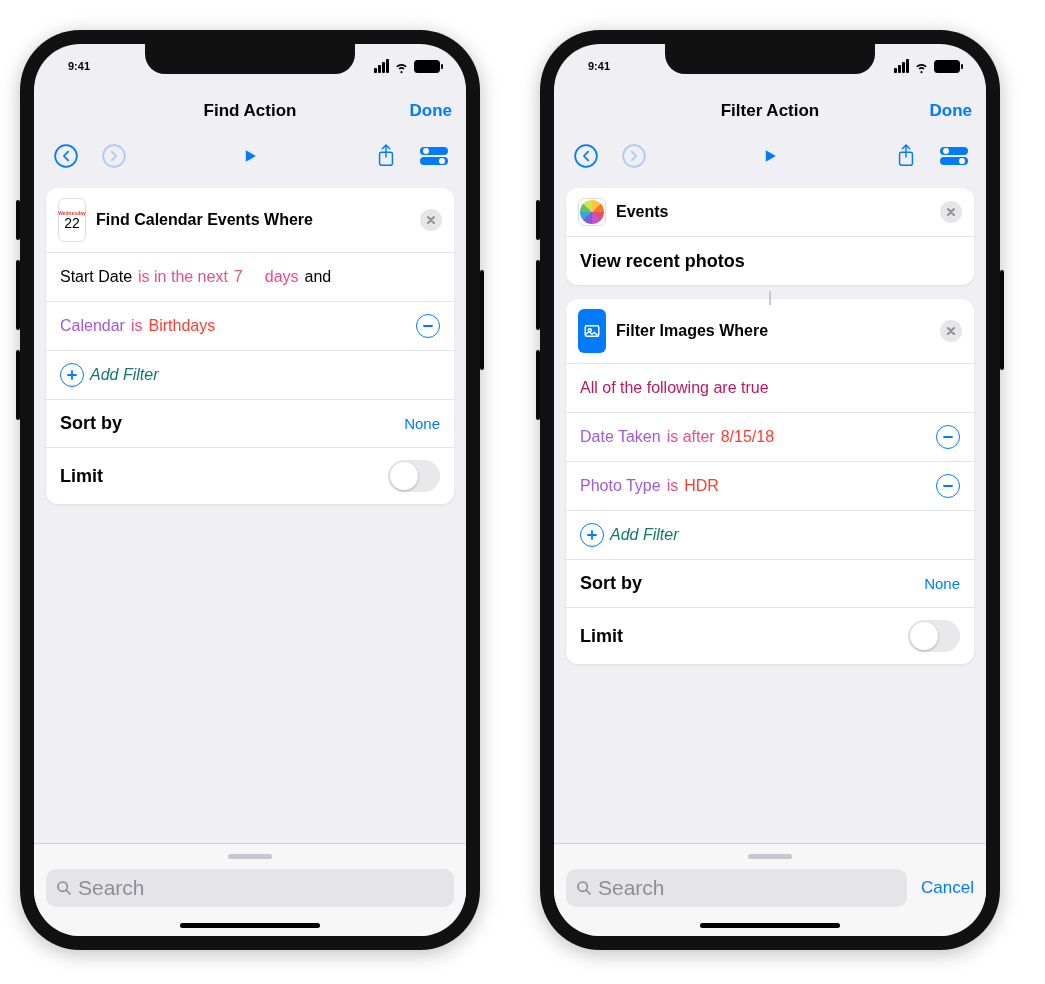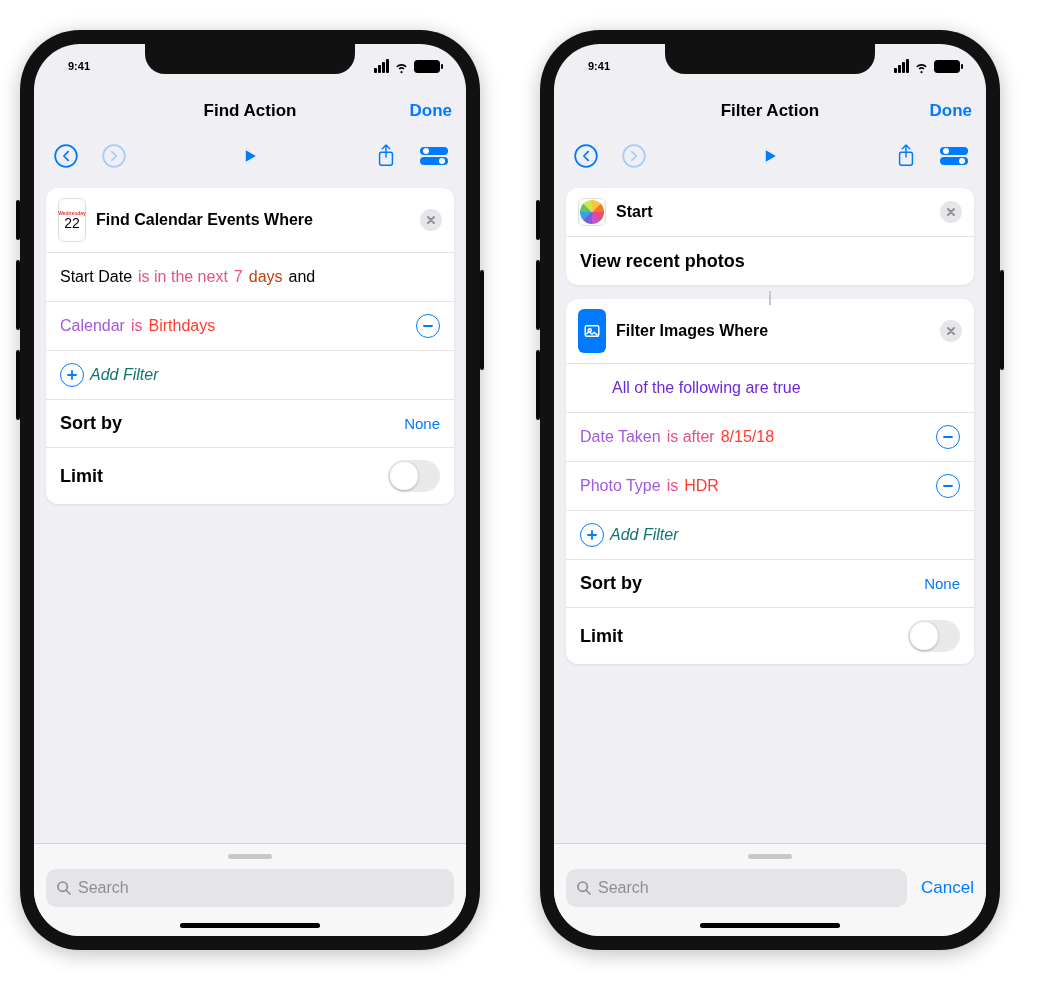--- a/index.html
+++ b/index.html
@@ -132,23 +132,23 @@
     font-size:16px;
     min-height:48px;
     flex-wrap:wrap;
   }
   .row.first { border-top:none; }
   .row-label { font-weight:400; }
   .row-label.bold { font-weight:600; font-size:18px; }
   .tok-purple { color:#a259d9; }
   .tok-pink   { color:#e84e8a; }
   .tok-black  { color:#000; }
-  .tok-orange { color:#c2410c; }
+  .tok-orange { color:#ec4899;margin-left:16px; }
   .tok-red    { color:#ff3b30; }
-  .tok-blue   { color:#6d28d9;margin-left:32px; }
+  .tok-blue   { color:#be185d; }
   .row-spacer { flex:1; }
   .row-right-blue { color:#007aff; font-size:15px; }
 
   .plus-btn, .minus-btn {
     width:24px; height:24px; border:1.5px solid #007aff; border-radius:50%;
     display:flex; align-items:center; justify-content:center; color:#007aff;
     flex-shrink:0;
   }
   .plus-btn svg, .minus-btn svg { width:12px; height:12px; }
   .add-filter-txt { color:#0f766e; font-size:16px;font-style:italic; }
@@ -174,21 +174,21 @@
   .bottom-area {
     padding: 10px 12px 0 12px;
     background:rgba(247,247,248,0.95);
     border-top:0.5px solid #d1d1d6;
   }
   .grabber { width:44px; height:5px; background:#c7c7cc; border-radius:3px; margin:0 auto 10px auto; }
   .search-row { display:flex; gap:14px; align-items:center; padding-bottom:16px; }
   .search-field {
     flex:1; background:#e4e4e9; border-radius:10px;
     height:38px; display:flex; align-items:center; gap:6px;
-    padding:0 10px; color:#8e8e93; font-size:16px;
+    padding:0 10px; color:#8e8e93; font-size:21px;
   }
   .cancel-btn { color:#007aff; font-size:17px; }
   .home-indicator {
     width:140px; height:5px; background:#000; border-radius:3px;
     margin:0 auto 8px auto;
   }
 </style>
 </head>
 <body>
 
@@ -407,21 +407,21 @@
         </div>
       </div>
     </div>
 
     <div class="content">
       <div class="card">
         <div class="card-header hd-sep">
           <div class="photos-wrap">
               <div class="photos-icon"></div>
             </div>
-          <span class="card-title">Start</span>
+          <span class="card-title">Events</span>
           <div class="close-x">
             <svg viewBox="0 0 10 10" stroke="#8e8e93" stroke-width="2" stroke-linecap="round">
                 <path d="M2 2l6 6M8 2l-6 6"></path>
               </svg>
           </div>
         </div>
         <div class="row first">
           <span class="row-label bold" style="font-weight:600;">View recent photos</span>
         </div>
       </div>

